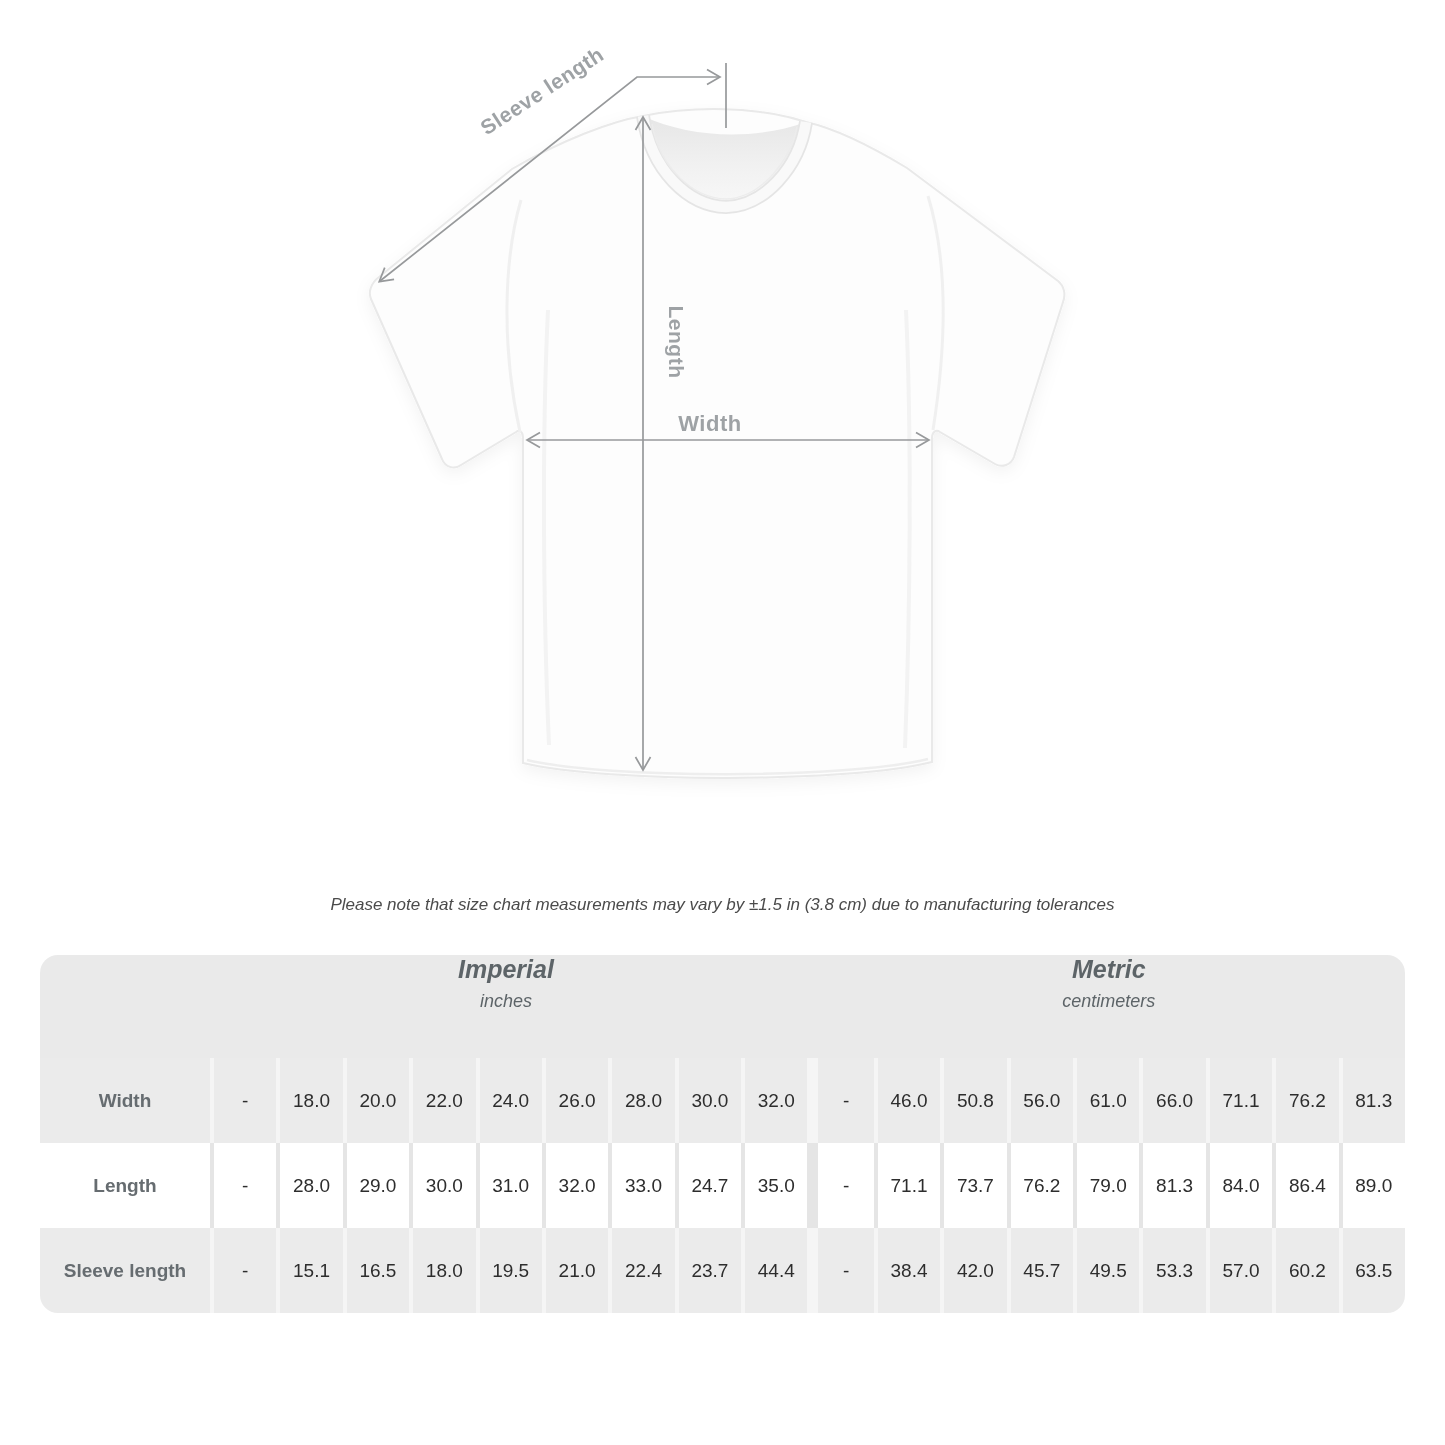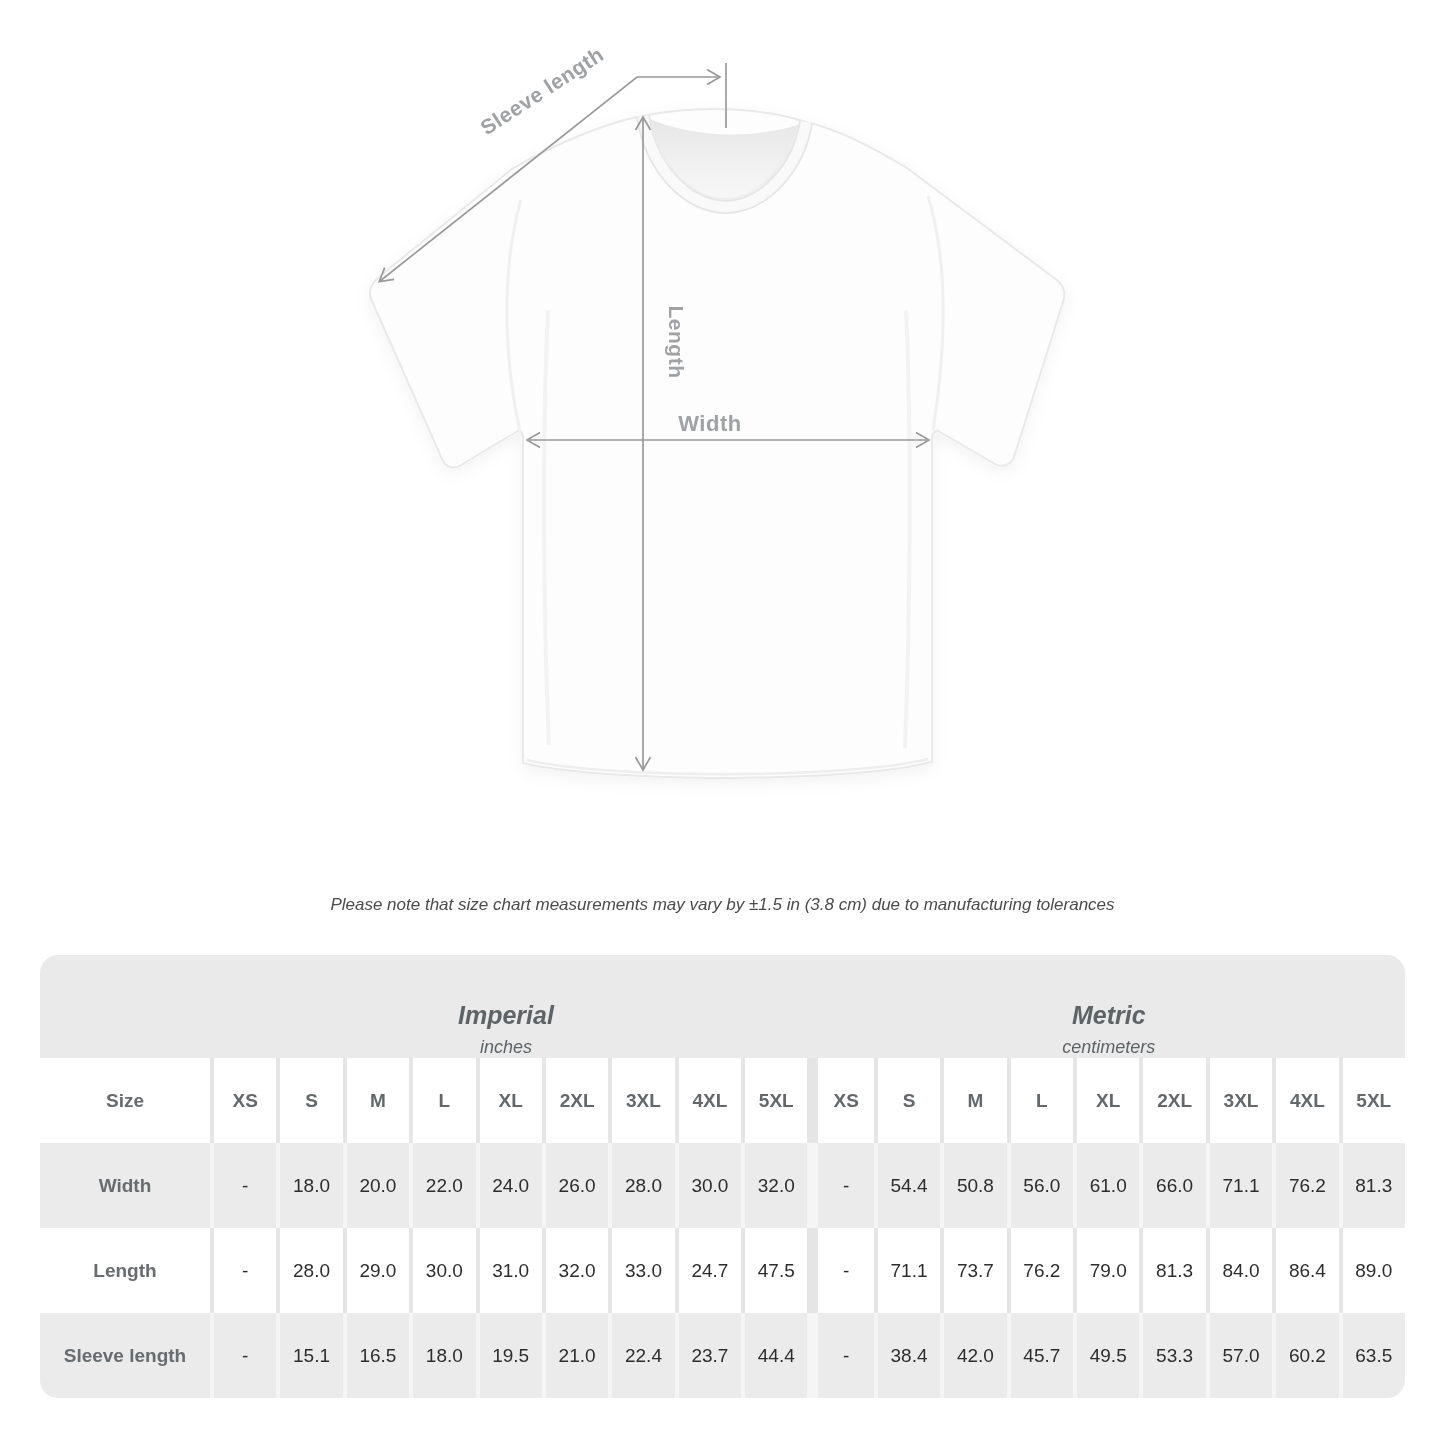--- a/index.html
+++ b/index.html
@@ -21,21 +21,21 @@
   .page-note{
     position:absolute;top:895px;left:0;width:100%;margin:0;
     text-align:center;font-style:italic;font-size:17px;color:#4b4b4b;
   }
 
   
   .size-table{
     position:absolute;top:955px;left:40px;width:1365px;
     border-radius:18px;overflow:hidden;background:#ffffff;
   }
-  .band{height:103px;background:#eaeaea;display:flex;align-items:flex-end;}
+  .band{height:103px;background:#eaeaea;display:flex;align-items:flex-start;}
   .band-spacer{width:12.45%;}
   .band-divider{width:0.8%;}
   .band-group{
     width:43.37%;display:flex;flex-direction:column;align-items:center;
     justify-content:center;color:#5d6468;
   }
   .g-title{font-style:italic;font-weight:700;font-size:25px;}
   .g-sub{font-style:italic;font-size:18px;margin-top:7px;}
 
   table.sizes{width:100%;border-collapse:separate;border-spacing:0;table-layout:fixed;}
@@ -154,73 +154,52 @@
           <col>
           <col>
           <col>
           <col>
           <col>
           <col>
           <col>
           <col>
         </colgroup>
       <tbody id="sizes-tbody">
-          <tr class="light">
-            <th class="rowlabel">Size</th>
-            <th class="colhead">XS</th>
-            <th class="colhead">S</th>
-            <th class="colhead">M</th>
-            <th class="colhead">L</th>
-            <th class="colhead">XL</th>
-            <th class="colhead">2XL</th>
-            <th class="colhead">3XL</th>
-            <th class="colhead">4XL</th>
-            <th class="colhead">5XL</th>
-            <th class="colhead grp">XS</th>
-            <th class="colhead">S</th>
-            <th class="colhead">M</th>
-            <th class="colhead">L</th>
-            <th class="colhead">XL</th>
-            <th class="colhead">2XL</th>
-            <th class="colhead">3XL</th>
-            <th class="colhead">4XL</th>
-            <th class="colhead">5XL</th>
-          </tr>
           <tr class="shade">
             <th class="rowlabel">Width</th>
             <td class="val">-</td>
             <td class="val">18.0</td>
             <td class="val">20.0</td>
             <td class="val">22.0</td>
             <td class="val">24.0</td>
             <td class="val">26.0</td>
             <td class="val">28.0</td>
             <td class="val">30.0</td>
             <td class="val">32.0</td>
             <td class="val grp">-</td>
-            <td class="val">54.4</td>
+            <td class="val">46.0</td>
             <td class="val">50.8</td>
             <td class="val">56.0</td>
             <td class="val">61.0</td>
             <td class="val">66.0</td>
             <td class="val">71.1</td>
             <td class="val">76.2</td>
             <td class="val">81.3</td>
           </tr>
           <tr class="light">
             <th class="rowlabel">Length</th>
             <td class="val">-</td>
             <td class="val">28.0</td>
             <td class="val">29.0</td>
             <td class="val">30.0</td>
             <td class="val">31.0</td>
             <td class="val">32.0</td>
             <td class="val">33.0</td>
             <td class="val">24.7</td>
-            <td class="val">47.5</td>
+            <td class="val">35.0</td>
             <td class="val grp">-</td>
             <td class="val">71.1</td>
             <td class="val">73.7</td>
             <td class="val">76.2</td>
             <td class="val">79.0</td>
             <td class="val">81.3</td>
             <td class="val">84.0</td>
             <td class="val">86.4</td>
             <td class="val">89.0</td>
           </tr>

